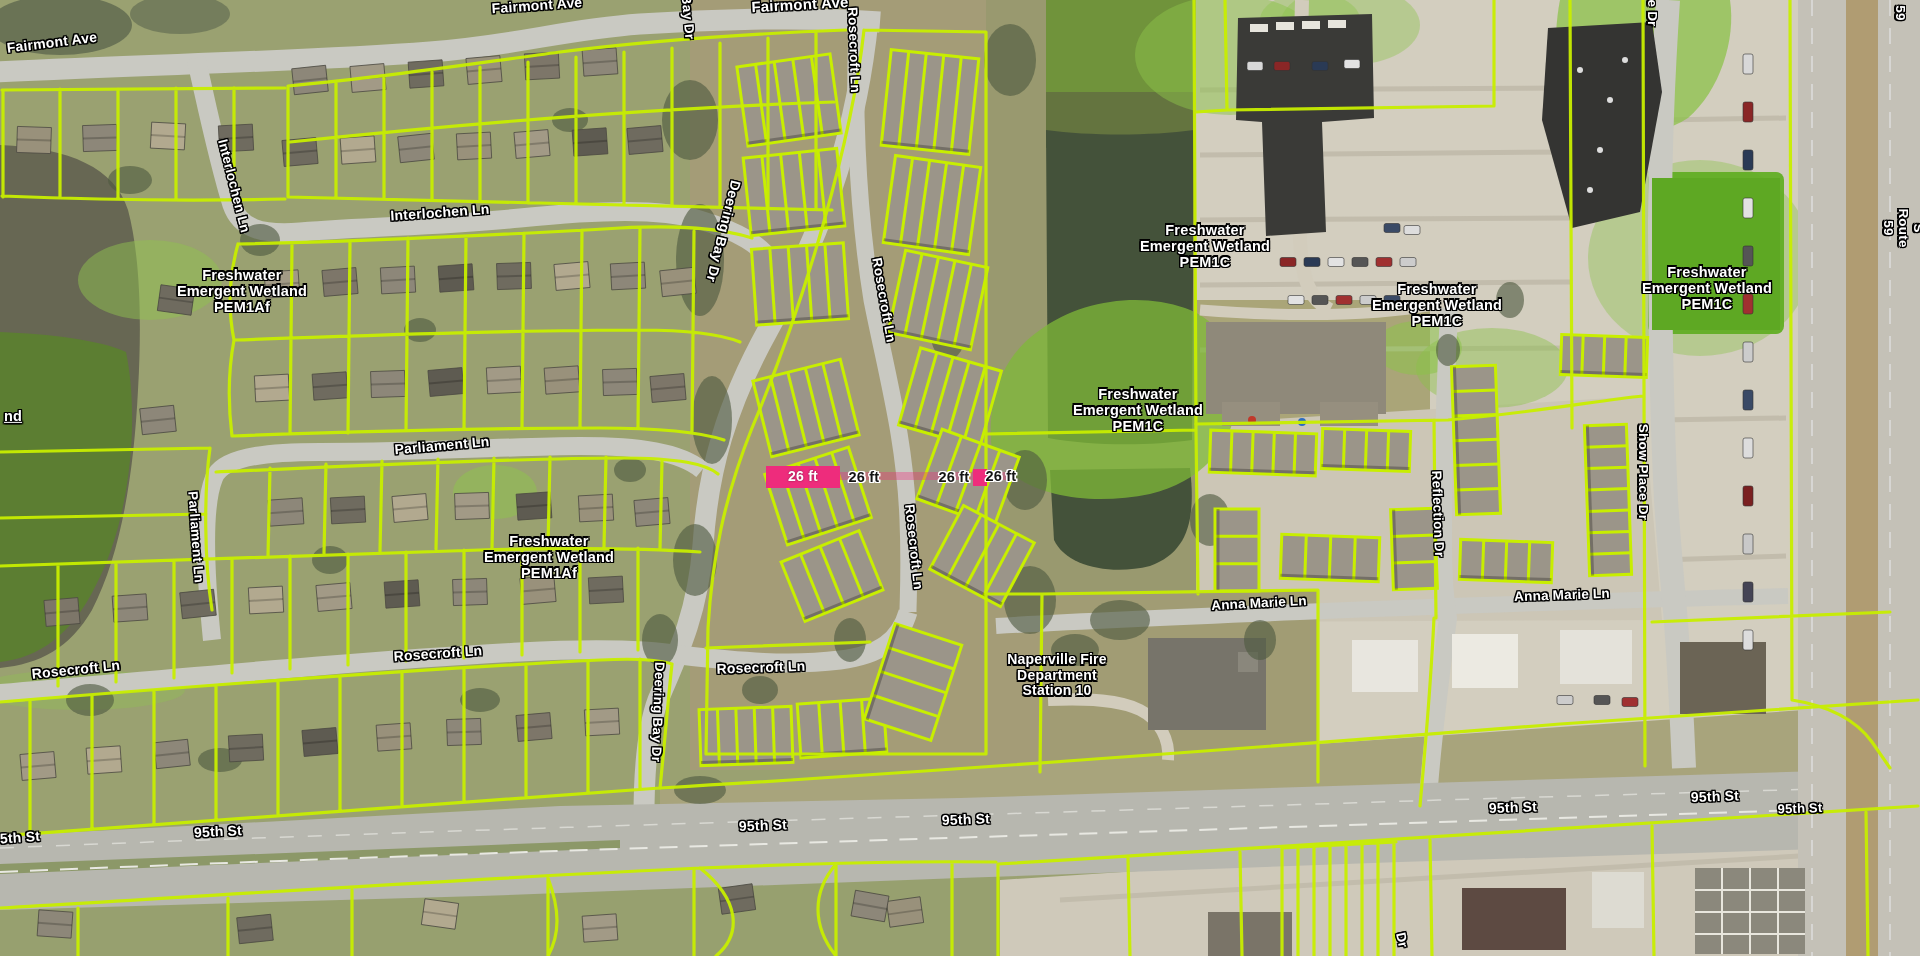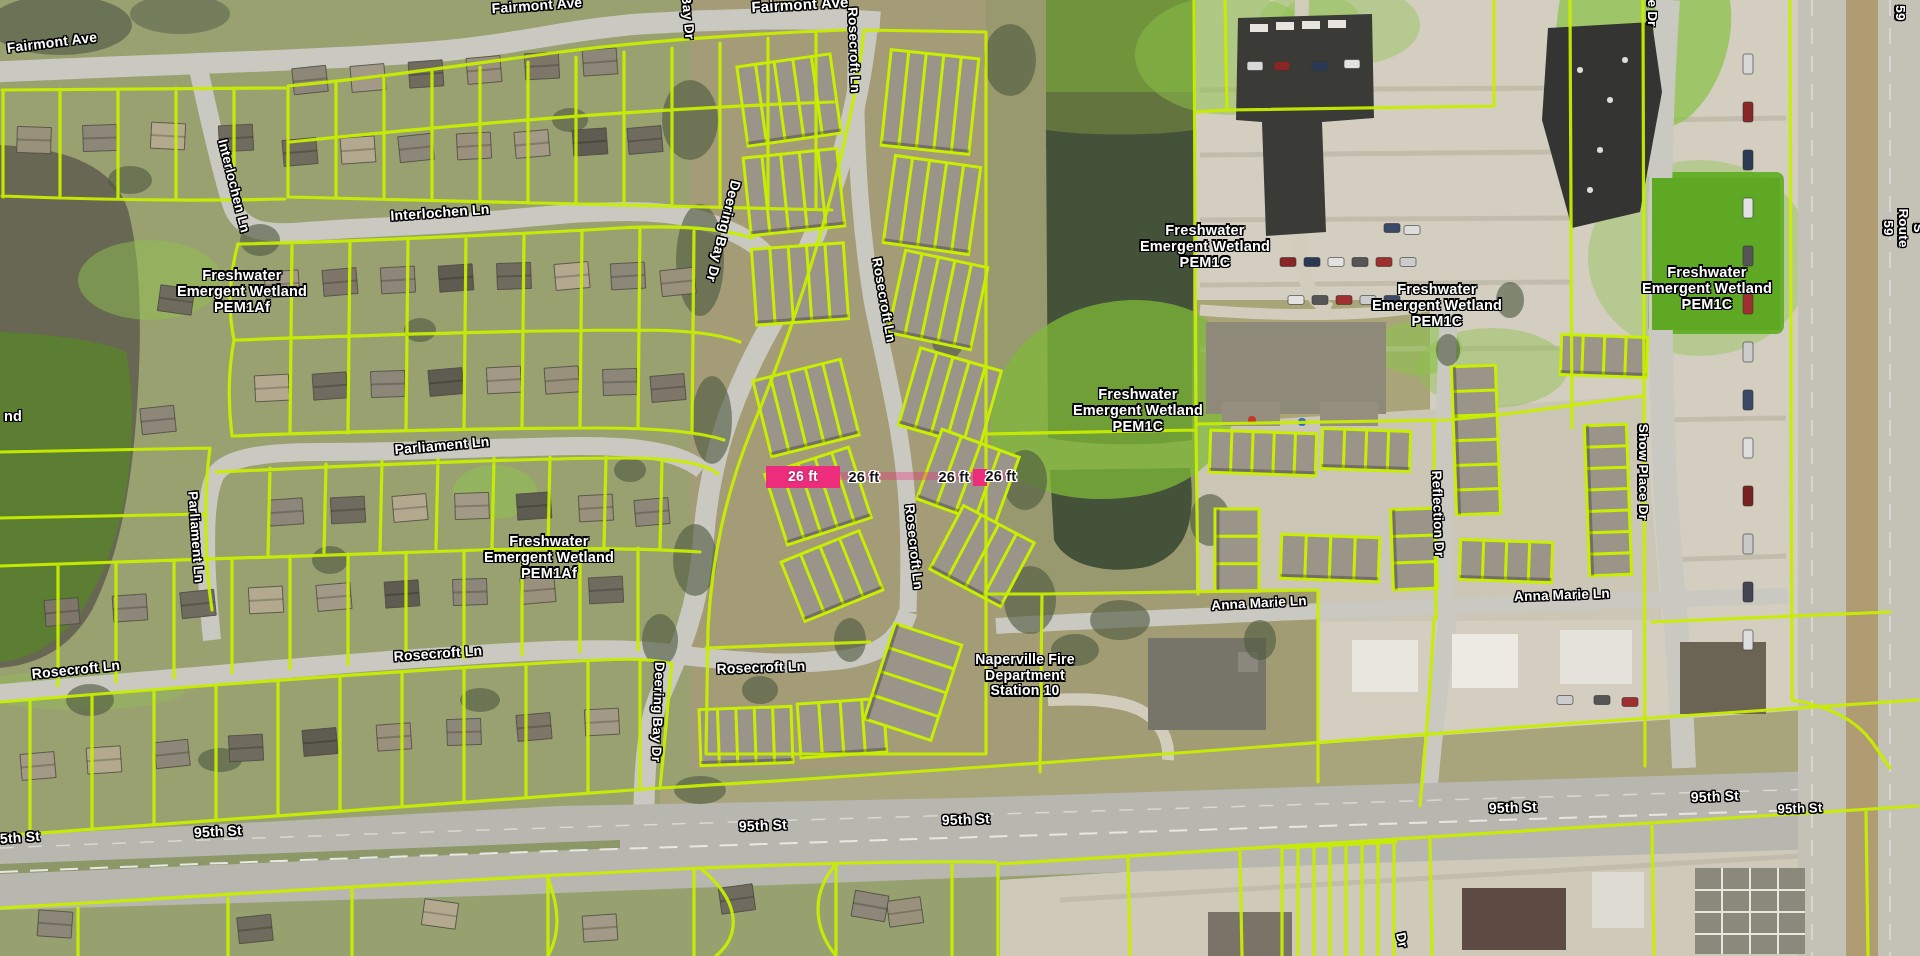--- a/index.html
+++ b/index.html
@@ -719,22 +719,22 @@
 PEM1C</div>
       <div class="lbl " style="font-size: 14.5px; left: 1205px; top: 246px; transform: translate(-50%, -50%) rotate(0deg);">Freshwater
 Emergent Wetland
 PEM1C</div>
       <div class="lbl " style="font-size: 14.5px; left: 1437px; top: 305px; transform: translate(-50%, -50%) rotate(0deg);">Freshwater
 Emergent Wetland
 PEM1C</div>
       <div class="lbl " style="font-size: 14.5px; left: 1707px; top: 288px; transform: translate(-50%, -50%) rotate(0deg);">Freshwater
 Emergent Wetland
 PEM1C</div>
-      <div class="lbl " style="font-size: 14.5px; left: 13px; top: 416px; transform: translate(-50%, -50%) rotate(0deg);">nd</div>
-      <div class="lbl " style="font-size: 14px; left: 1025px; top: 676px; transform: translate(-50%, -50%) rotate(0deg);">Naperville Fire
+      <div class="lbl " style="font-size: 14.5px; left: 13px; top: 416px; transform: translate(-50%, -50%) rotate(0deg); text-decoration: underline;">nd</div>
+      <div class="lbl " style="font-size: 14px; left: 1057px; top: 676px; transform: translate(-50%, -50%) rotate(0deg);">Naperville Fire
 Department
 Station 10</div>
       <div class="lbl pink" style="font-size: 14px; left: 766px; top: 466px; width: 74px; height: 22px; background: rgb(238, 44, 124);">26 ft</div>
       <div class="lbl halo-dark" style="font-size: 14.5px; left: 864px; top: 477px; transform: translate(-50%, -50%) rotate(0deg);">26 ft</div>
       <div class="lbl halo-dark" style="font-size: 14.5px; left: 954px; top: 477px; transform: translate(-50%, -50%) rotate(0deg);">26 ft</div>
       <div class="lbl pink" style="font-size: 14px; left: 973px; top: 469px; width: 14px; height: 17px; background: rgb(238, 44, 124);"></div>
       <div class="lbl halo-dark" style="font-size: 14.5px; left: 1001px; top: 476px; transform: translate(-50%, -50%) rotate(0deg);">26 ft</div>
     </div>
 </div>
 

